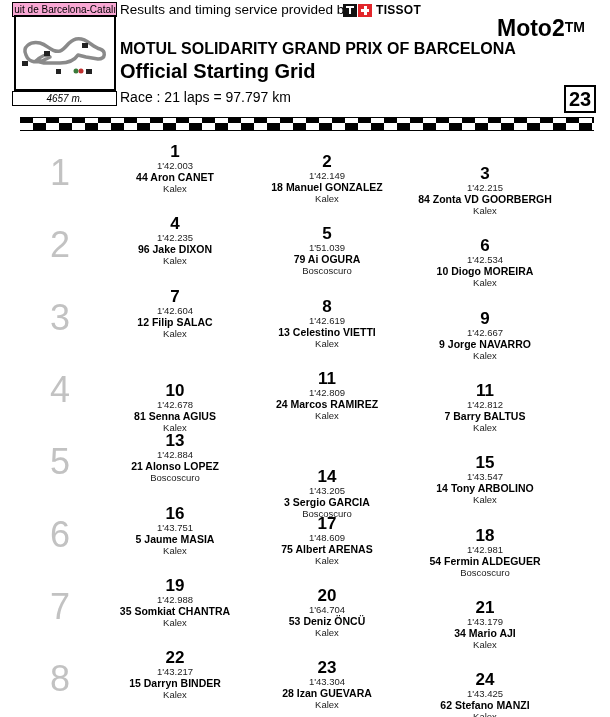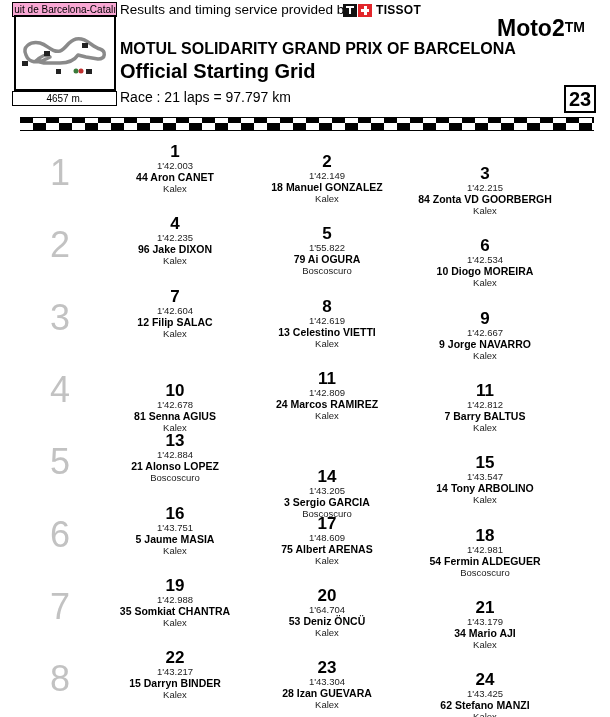--- a/index.html
+++ b/index.html
@@ -3,21 +3,21 @@
 <meta charset="utf-8">
 <style>
   html, body { margin: 0; padding: 0; background: #ffffff; }
   body { width: 610px; height: 717px; position: relative; overflow: hidden; font-family: "Liberation Sans", sans-serif; color: #000; }
   .abs { position: absolute; }
 
   
   .circuit-name { left: 12px; top: 2px; width: 103px; height: 13px; border: 1px solid #000; font-size: 10px; line-height: 13px; white-space: nowrap; overflow: hidden; text-align: right; direction: rtl; background: #f9a8d4; }
   .circuit-name span { direction: ltr; unicode-bidi: bidi-override; }
   .map-box { left: 14px; top: 15px; width: 98px; height: 72px; border: 2px solid #000; background: #fff; }
-  .length-box { left: 12px; top: 91px; width: 103px; height: 13px; border: 1px solid #000; font-size: 10px; line-height: 13px; text-align: center; }
+  .length-box { left: 12px; top: 91px; width: 103px; height: 13px; border: 1px solid #000; font-size: 10px; line-height: 13px; text-align: center; font-style: italic; }
 
   .provider { left: 120px; top: 2px; font-size: 13.5px; line-height: 16px; white-space: nowrap; }
   .logo { left: 343px; top: 3px; height: 15px; display: flex; align-items: center; }
   .logo .sq { width: 14px; height: 13px; background: #111; display: inline-block; position: relative; margin-right: 1px; }
   .logo .sq.t::before { content: ""; position: absolute; left: 3px; top: 2px; width: 8px; height: 2px; background:#fff; }
   .logo .sq.t::after { content: ""; position: absolute; left: 6px; top: 2px; width: 2px; height: 8px; background:#fff; }
   .logo .sq.red { background: #e2262b; }
   .logo .sq.red::before { content: ""; position: absolute; left: 3px; top: 5px; width: 8px; height: 3px; background:#fff; }
   .logo .sq.red::after { content: ""; position: absolute; left: 5.5px; top: 2px; width: 3px; height: 9px; background:#fff; }
   .logo .word { font-weight: bold; font-size: 12px; letter-spacing: 0.3px; margin-left: 3px; line-height: 15px; }
@@ -108,21 +108,21 @@
     </div>
     <div class="row-num" style="top: 225.3px;">2</div>
     <div class="slot" style="left: 80px; top: 215.3px;">
       <div class="pos">4</div>
       <div class="time">1'42.235</div>
       <div class="rider">96 Jake DIXON</div>
       <div class="team">Kalex</div>
     </div>
     <div class="slot" style="left: 232px; top: 225.3px;">
       <div class="pos">5</div>
-      <div class="time">1'55.822</div>
+      <div class="time">1'51.039</div>
       <div class="rider">79 Ai OGURA</div>
       <div class="team">Boscoscuro</div>
     </div>
     <div class="slot" style="left: 390px; top: 237.3px;">
       <div class="pos">6</div>
       <div class="time">1'42.534</div>
       <div class="rider">10 Diogo MOREIRA</div>
       <div class="team">Kalex</div>
     </div>
     <div class="row-num" style="top: 297.6px;">3</div>

